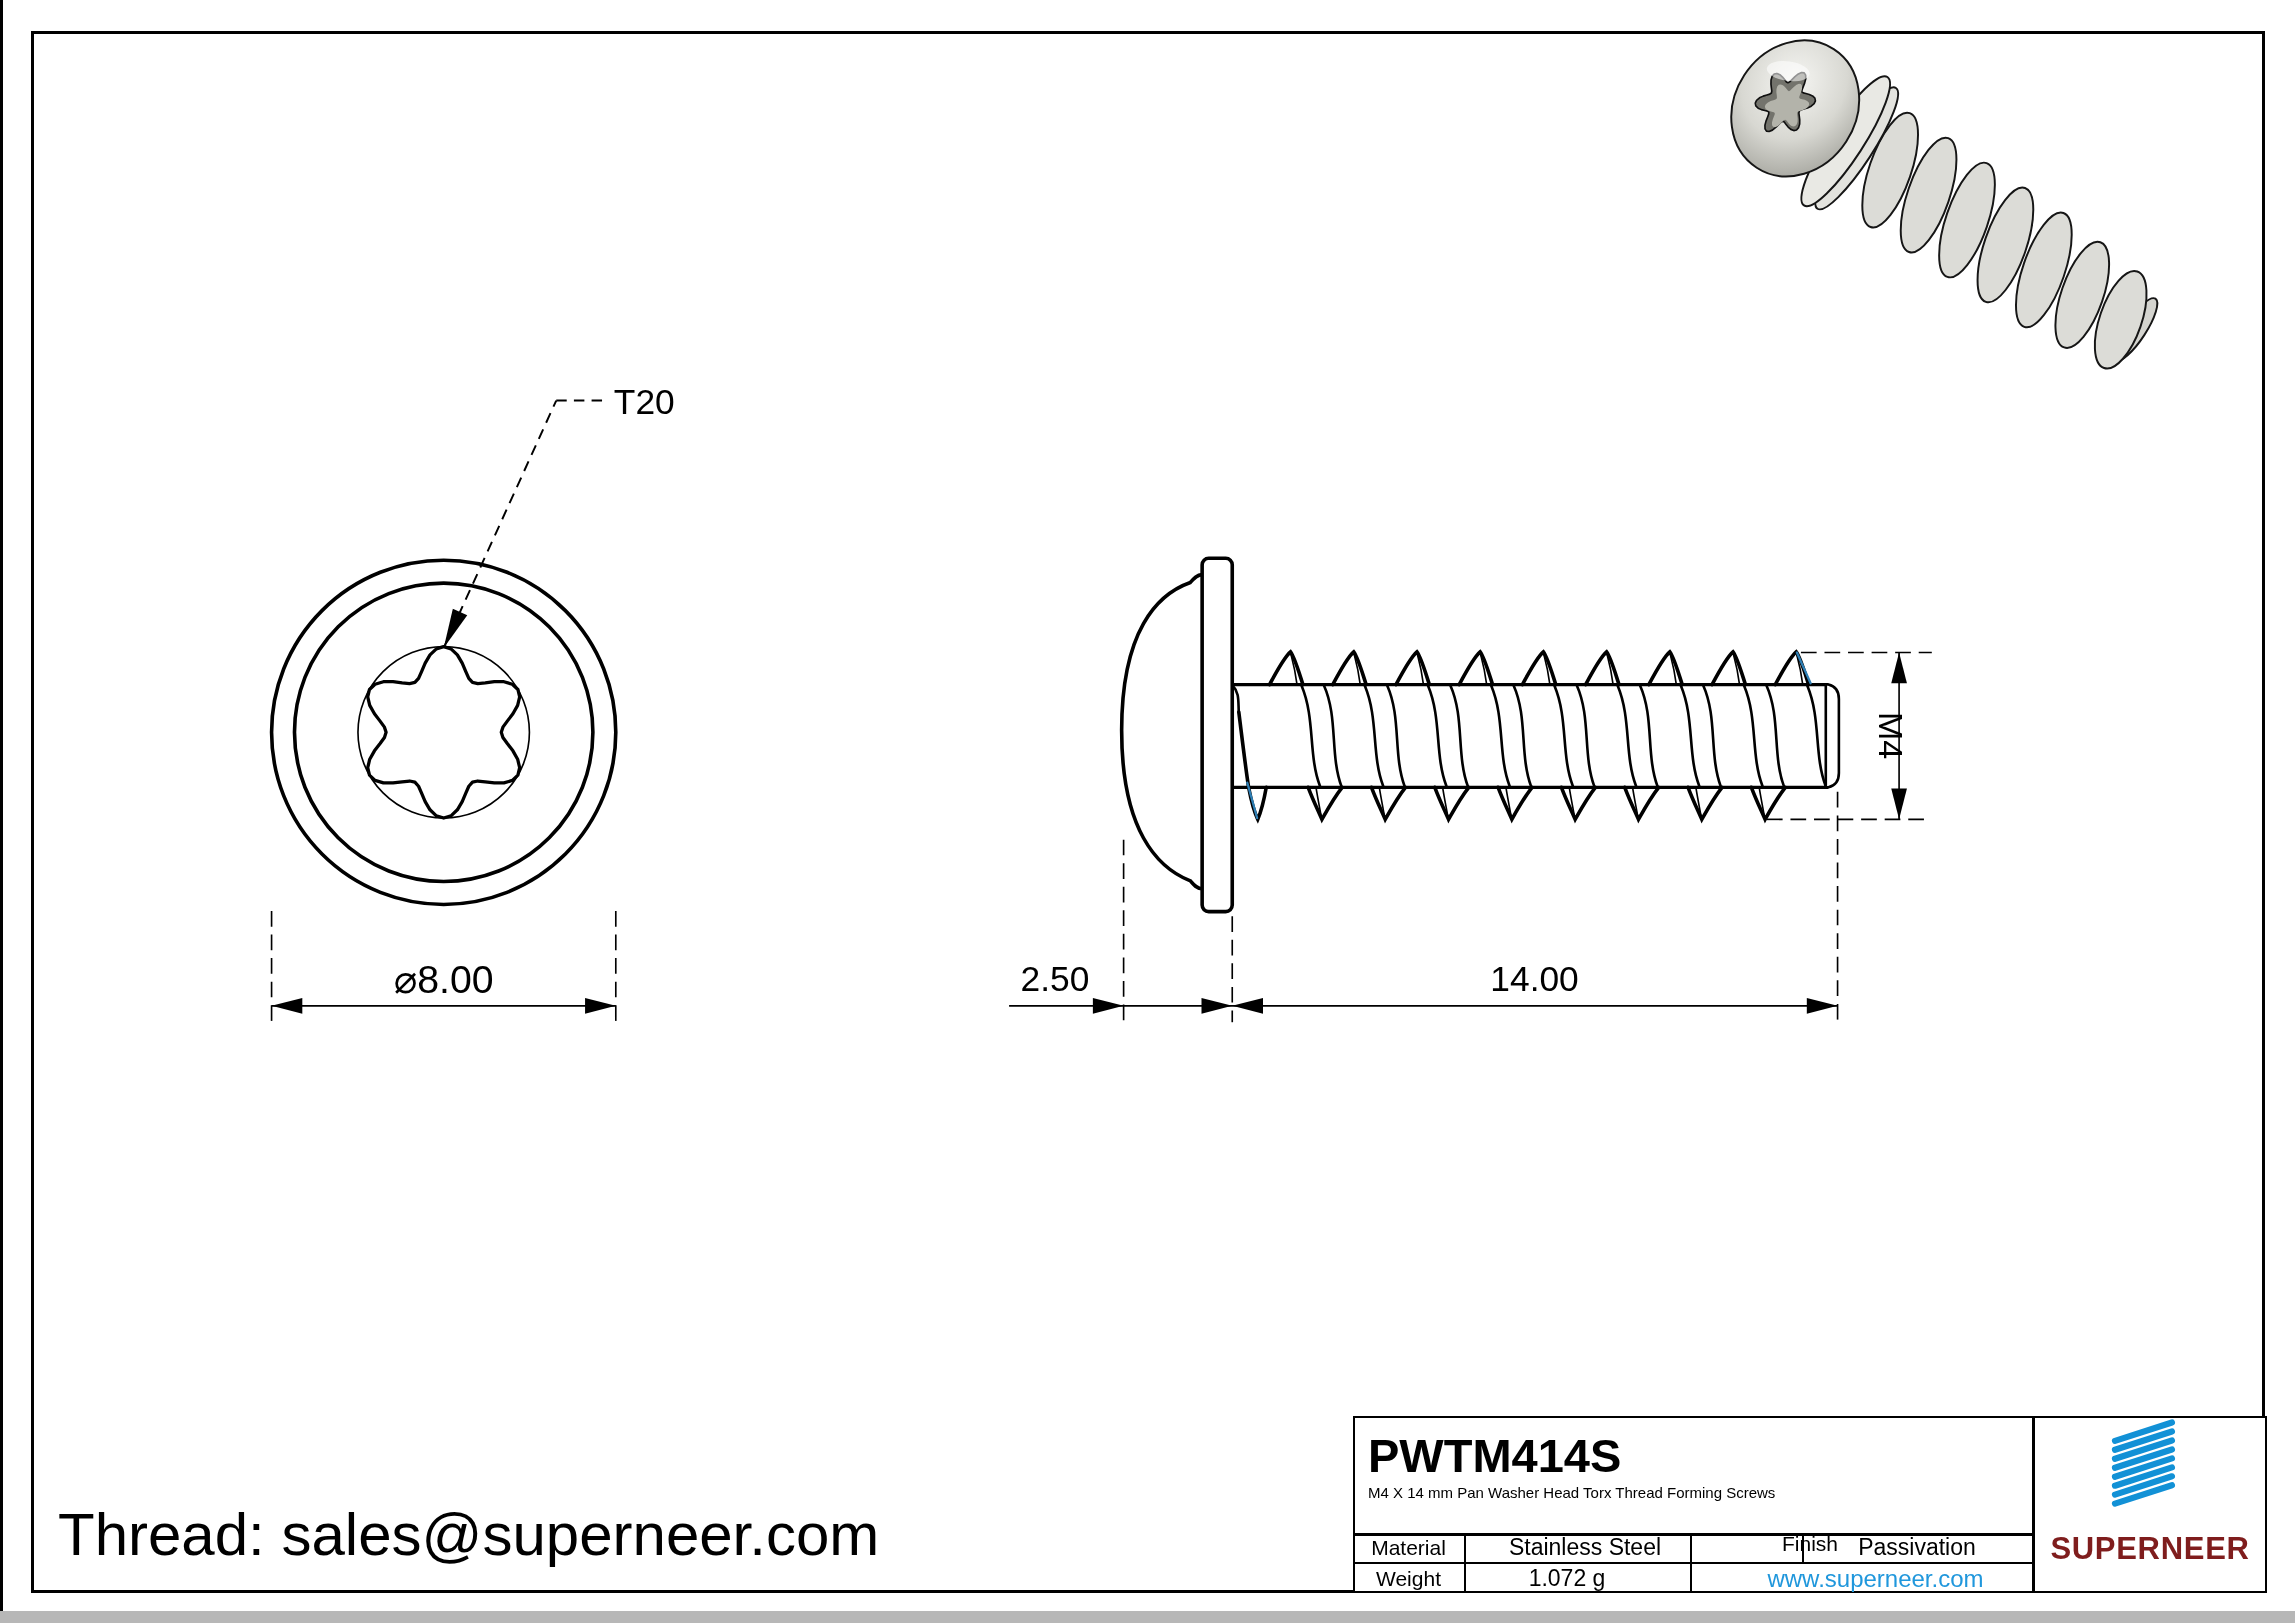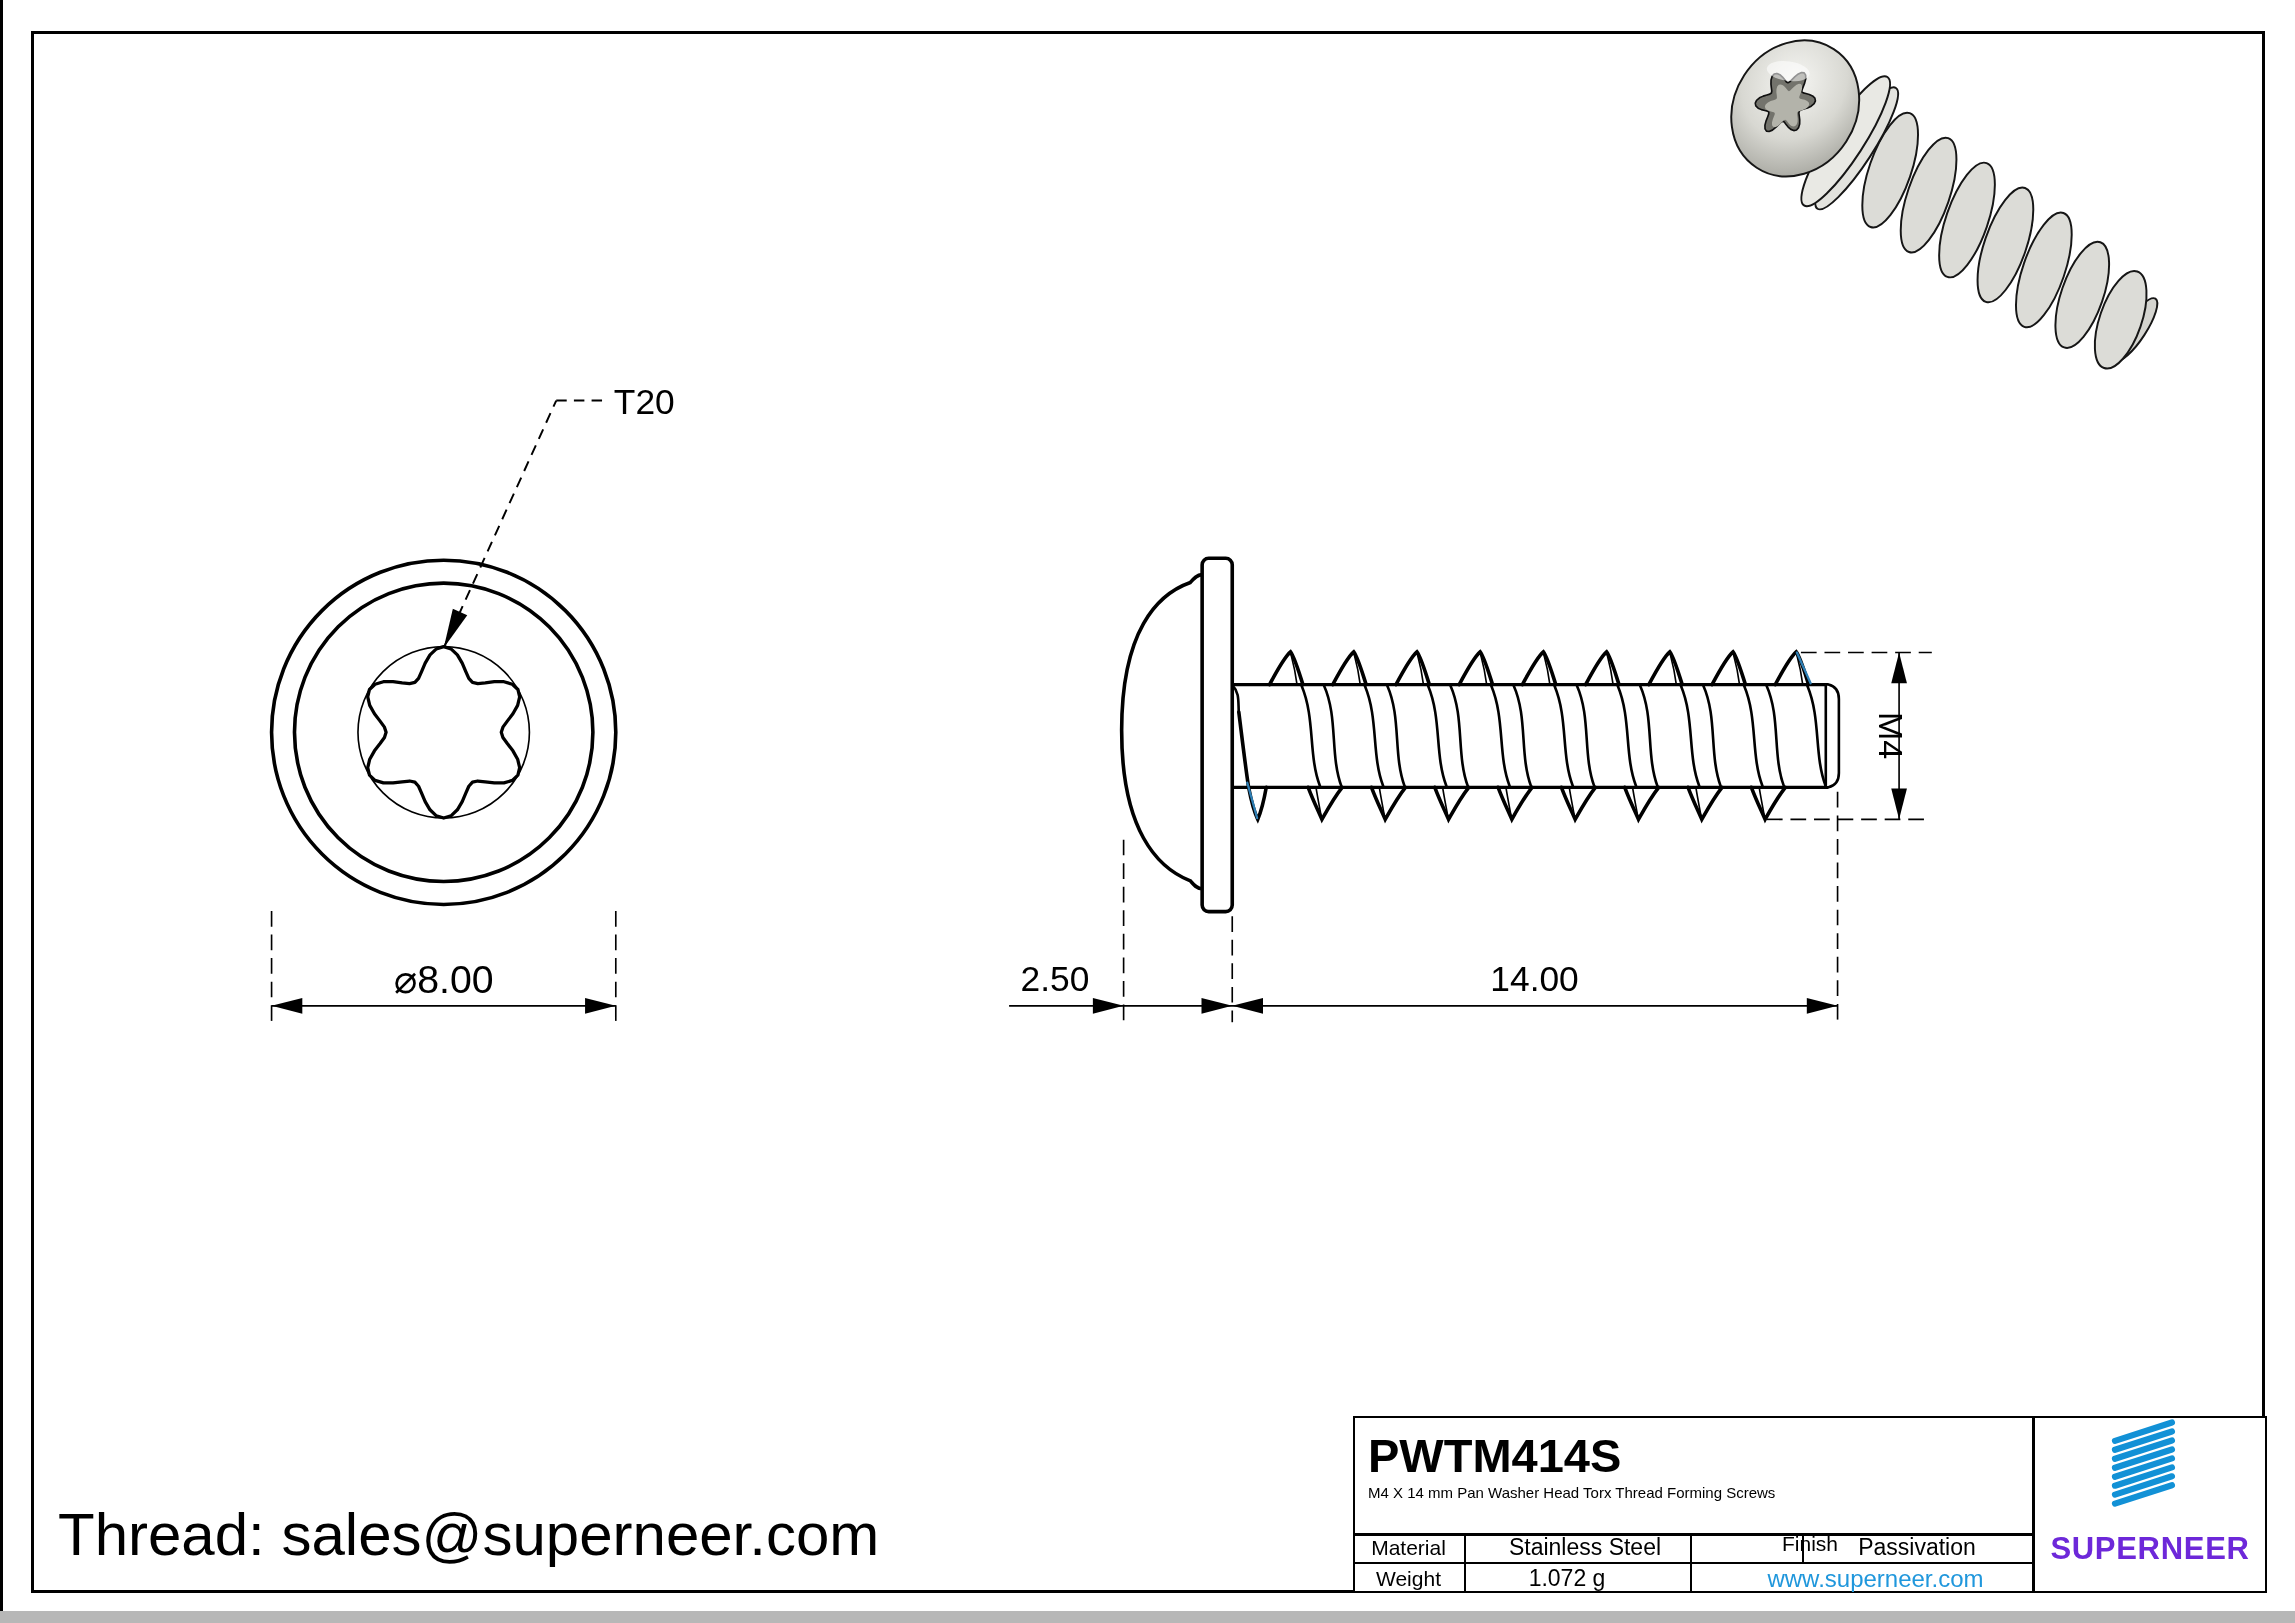--- a/index.html
+++ b/index.html
@@ -17,21 +17,21 @@
   
   .tb-line{background:#000;}
   .cell{display:flex;align-items:center;justify-content:center;white-space:nowrap;}
   .cell-left{display:flex;align-items:center;justify-content:flex-start;white-space:nowrap;}
   #tb-outer{left:1353px;top:1416px;width:914px;height:177px;border:2.6px solid #000;background:#fff;}
   .part-number{left:1368px;top:1427px;width:655px;height:56px;font-size:47px;font-weight:bold;}
   .part-desc{left:1368px;top:1478px;width:655px;height:29px;font-size:15px;}
   .lbl{font-size:21px;}
   .val{font-size:23px;}
   .link{font-size:24px;color:#2097dc;}
-  .brand-text{font-size:31px;font-weight:bold;color:#6d28d9;letter-spacing:0.7px;}
+  .brand-text{font-size:31px;font-weight:bold;color:#7f1d1d;letter-spacing:0.7px;}
 </style>
 </head>
 <body>
 
 <div class="abs" id="left-edge"></div>
 <div class="abs" id="page-frame"></div>
 <div class="abs" id="bottom-strip"></div>
 
 <svg id="drawing-svg" class="abs" viewBox="0 0 3507 2480">
   <defs>

